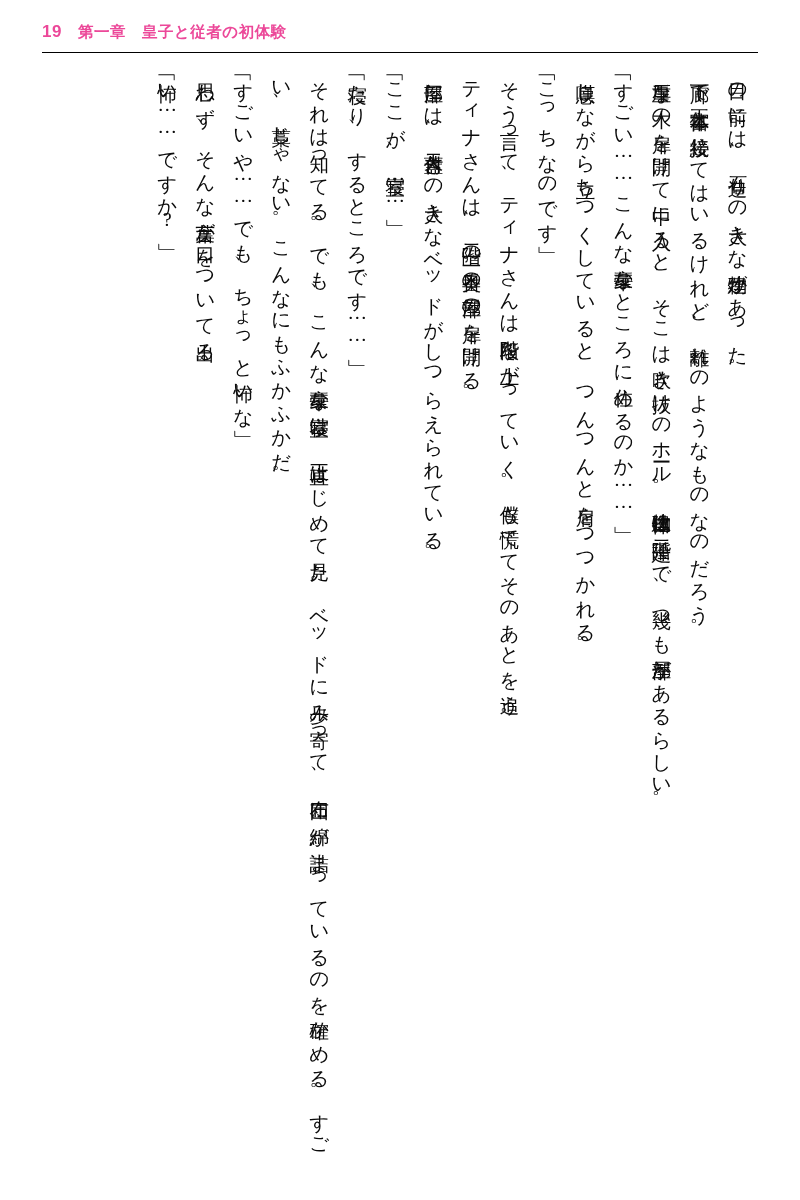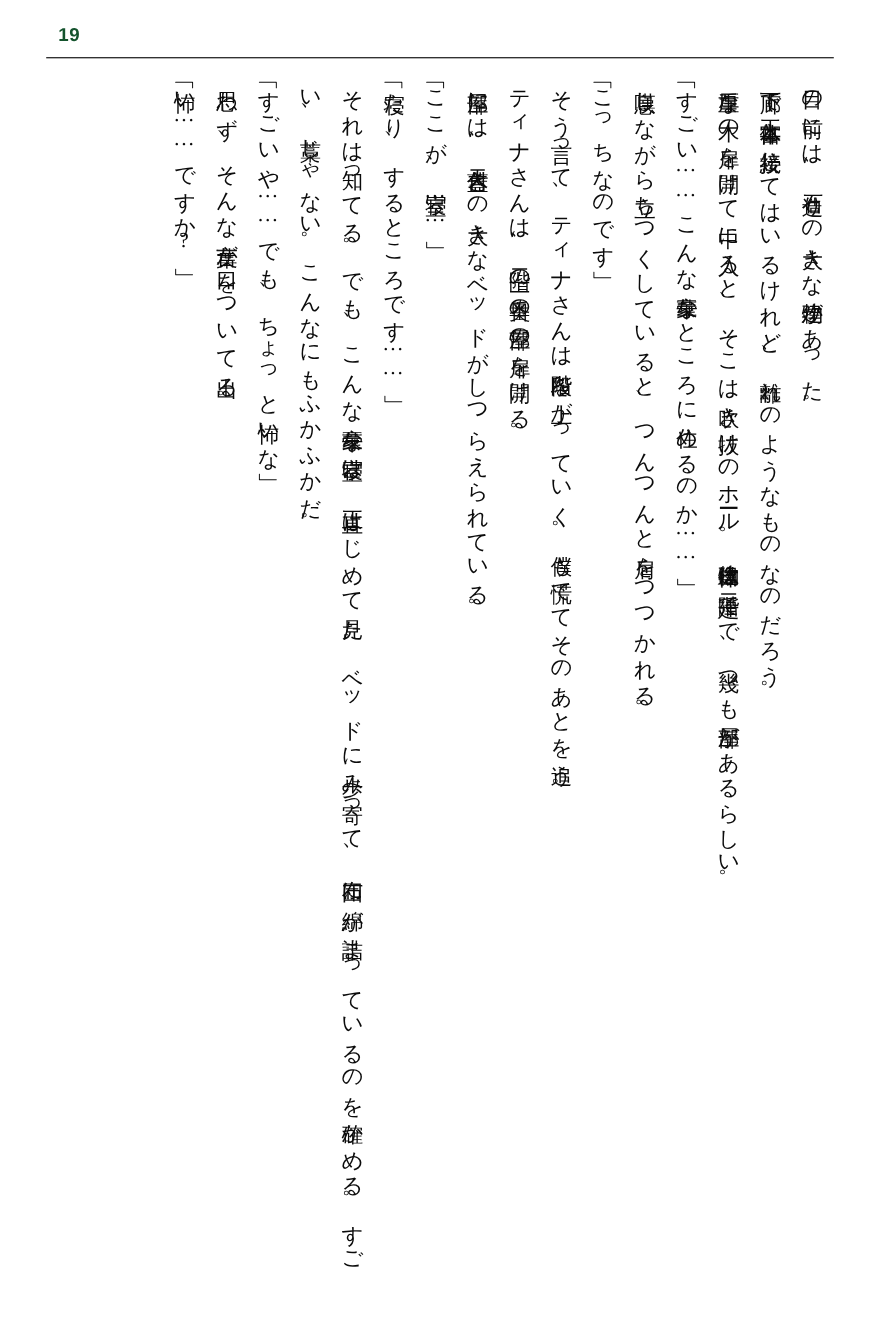--- a/index.html
+++ b/index.html
@@ -18,29 +18,29 @@
     position: relative;
     width: 800px;
     height: 1200px;
     box-sizing: border-box;
     background: #ffffff;
   }
   
   .header {
     position: absolute;
     top: 22px;
-    left: 53px;
+    left: 42px;
     right: 42px;
     display: flex;
     align-items: baseline;
     gap: 16px;
     font-family: "Liberation Sans", "DejaVu Sans", sans-serif;
     font-size: 16px;
     letter-spacing: 0.5px;
-    color: #14532d;
+    color: #ec4899;
   }
   .header .page-number {
     font-size: 17px;
     font-weight: 600;
   }
   .header .running-title {
     font-size: 15.5px;
     font-weight: 600;
   }
   .header-rule {
@@ -85,20 +85,21 @@
     height: 40px;
   }
 </style>
 </head>
 <body>
 
 <div class="page">
 
   <div class="header">
     <span class="page-number">19</span>
+    <span class="running-title">第一章　皇子と従者の初体験</span>
   </div>
   <div class="header-rule"></div>
 
   <div class="vtext">
     <p>目の前には、石造りの大きな建物があった。</p>
     <p>廊下で王宮本体と接続してはいるけれど、離れのようなものなのだろう。</p>
     <p>重厚な木の扉を開けて中に入ると、そこは吹き抜けのホール。建物自体は二階建てで、幾つも部屋があるらしい。</p>
     <p>「すごい……こんな豪華なところに住めるのか……」</p>
     <p>嘆息しながら立ちつくしていると、つんつんと肩をつつかれる。</p>
     <p>「こっちなのです」</p>

